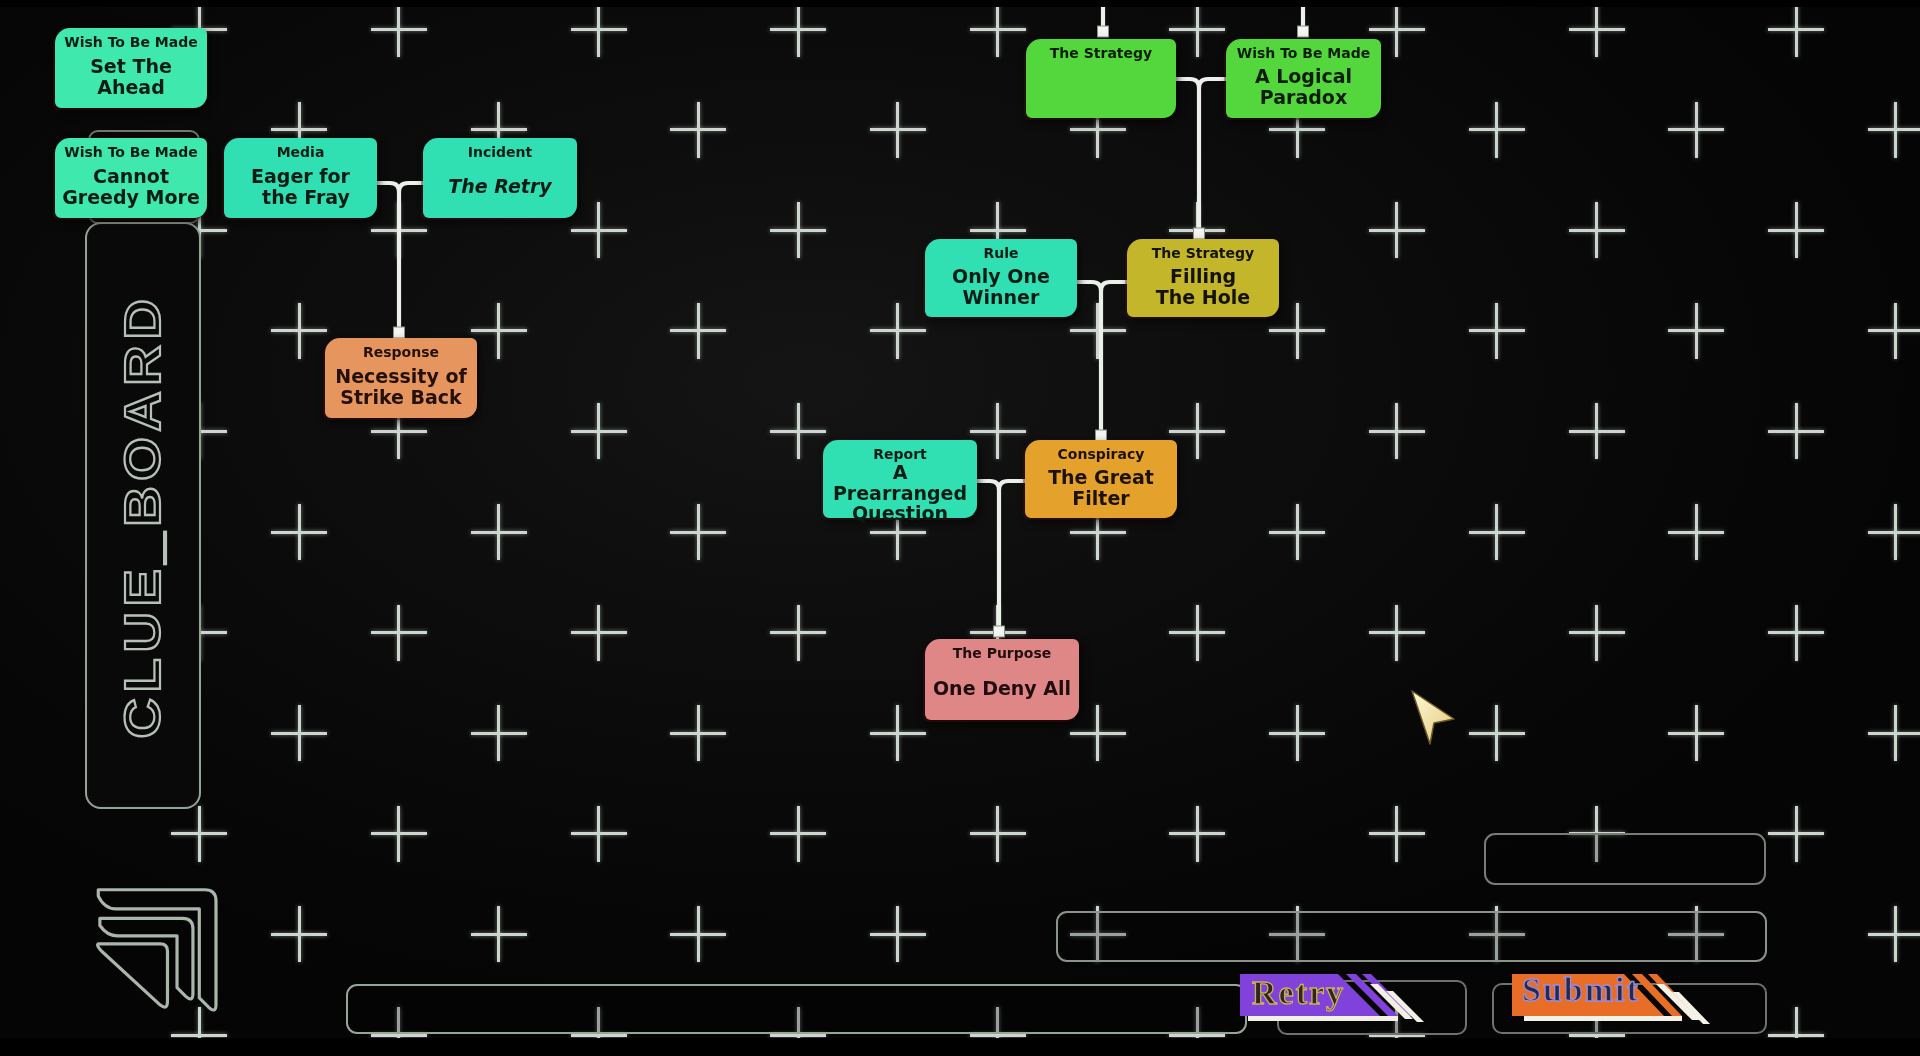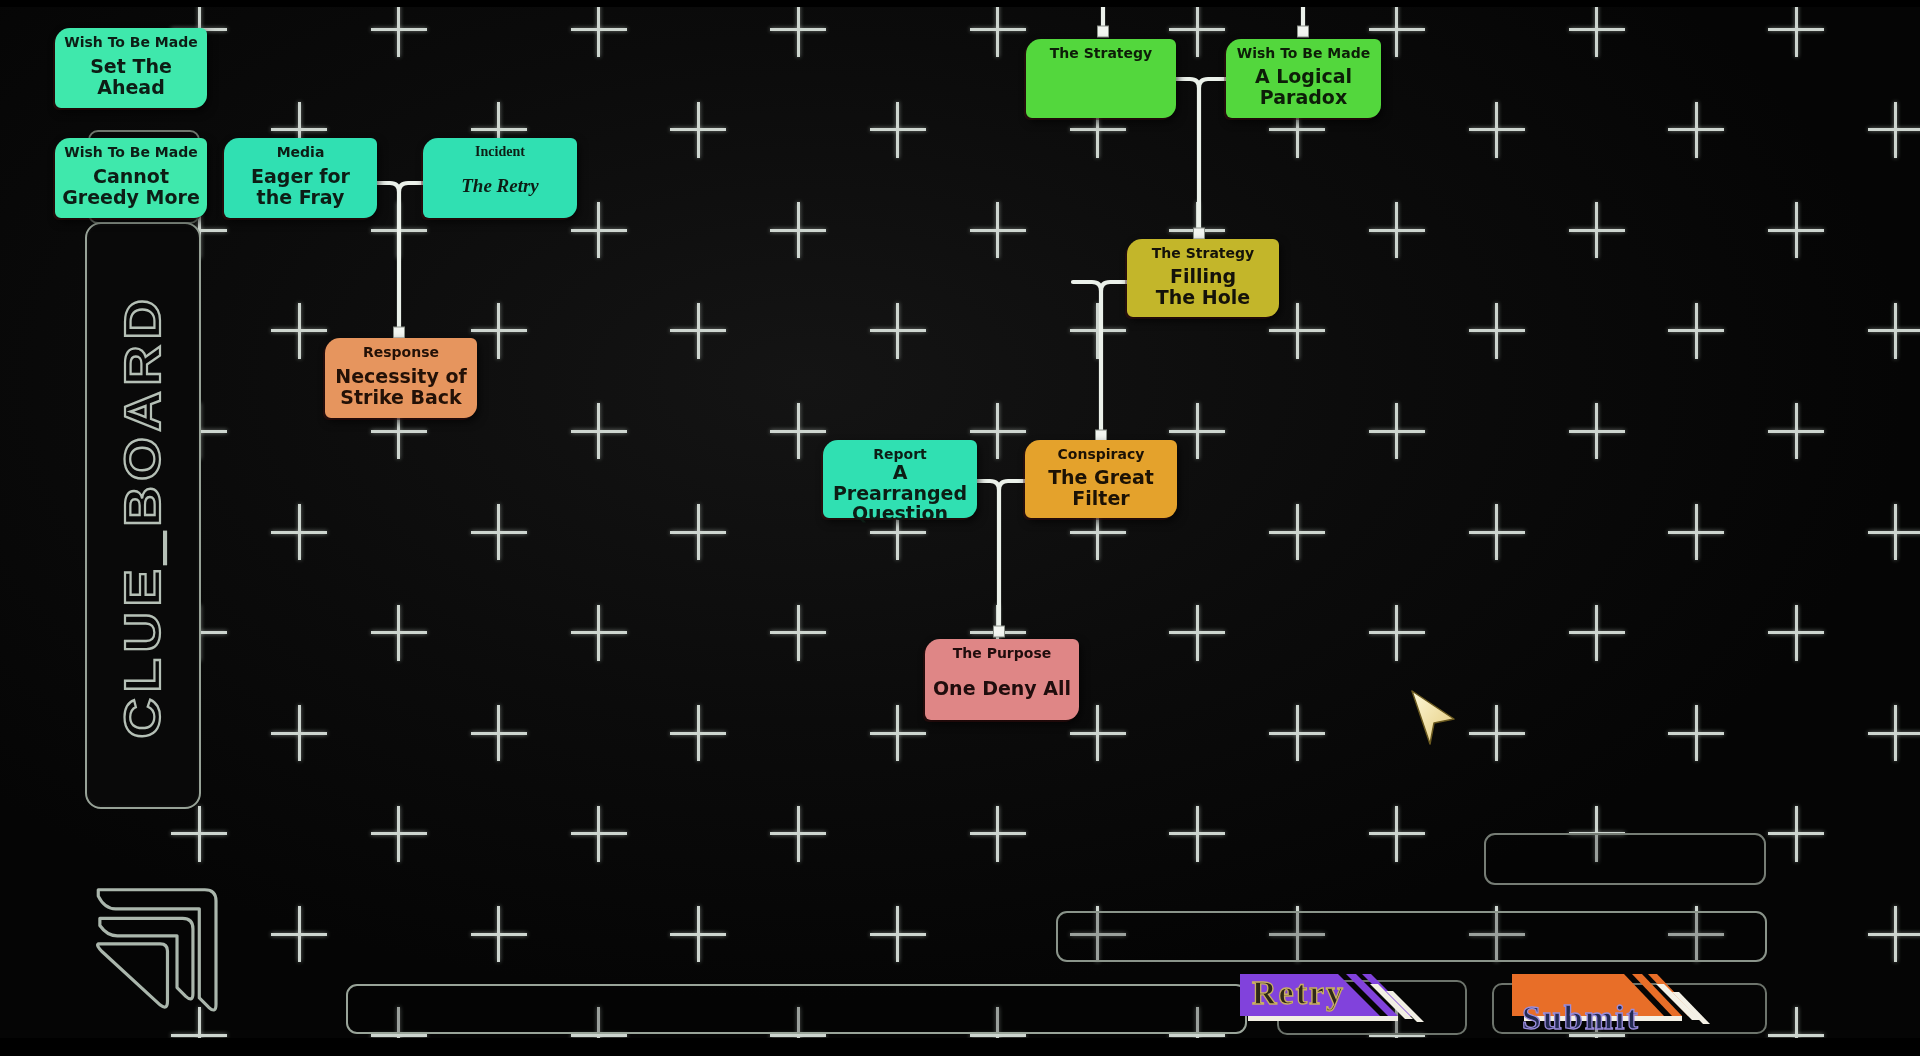--- a/index.html
+++ b/index.html
@@ -27,21 +27,21 @@
     font-family:"Liberation Sans", sans-serif;font-weight:900;font-size:50px;letter-spacing:5px;
     color:transparent;-webkit-text-stroke:2.2px #b5c0b6;}
   
   .slot{position:absolute;z-index:2;border-radius:11px;background:rgba(5,5,5,.25);}
   
   .btn-outline{position:absolute;z-index:5;border-radius:10px;border:2.5px solid #6d746c;background:rgba(8,8,8,.3);}
   .banner{position:absolute;z-index:6;pointer-events:none;}
   .btn-label{position:absolute;z-index:7;font-family:"Liberation Serif","DejaVu Serif",serif;
     font-weight:bold;letter-spacing:2px;}
   #retry-label{left:1252px;top:974px;font-size:34px;color:#2e2817;-webkit-text-stroke:1.3px #c9af63;}
-  #submit-label{left:1522px;top:971px;font-size:34px;color:#232a52;margin-top:28px;-webkit-text-stroke:1.3px #9a8cdb;}
+  #submit-label{left:1522px;top:971px;font-size:34px;color:#232a52;-webkit-text-stroke:1.3px #9a8cdb;}
   
   .bar{position:absolute;left:0;width:1920px;background:#000;z-index:8;}
   #cursor{position:absolute;left:1408px;top:688px;z-index:9;pointer-events:none;}
   #logo{position:absolute;left:76px;top:858px;z-index:2;}
   #slot-behind{position:absolute;left:88px;top:130px;width:108px;height:90px;z-index:2;
     border:2px solid #6f766d;border-radius:10px;}
 </style>
 </head>
 <body>
 
@@ -172,41 +172,46 @@
 
   <div class="card" style="left: 55px; top: 28px; width: 148px; height: 80px; background: rgb(63, 232, 172); color: rgb(13, 29, 21);">
     <div class="card-title">Wish To Be Made</div>
     <div class="card-name">Set The Ahead</div>
   </div>
   <div class="card" style="left: 55px; top: 138px; width: 148px; height: 80px; background: rgb(63, 232, 172); color: rgb(13, 29, 21);">
     <div class="card-title">Wish To Be Made</div>
     <div class="card-name">Cannot
 Greedy More</div>
   </div>
-  <div class="card" style="left: 224px; top: 138px; width: 149px; height: 80px; background: rgb(48, 224, 178); color: rgb(13, 29, 21);">
+  <div class="card" style="left: 224px; top: 138px; width: 149px; height: 80px; background: rgb(48, 224, 178); color: rgb(13, 29, 21); text-align: right;">
     <div class="card-title">Media</div>
     <div class="card-name">Eager for
 the Fray</div>
   </div>
-  <div class="card" style="left: 423px; top: 138px; width: 150px; height: 80px; background: rgb(48, 224, 178); color: rgb(13, 29, 21); font-family: Liberation Serif, serif;">
+  <div class="card" style="left: 423px; top: 138px; width: 150px; height: 80px; background: rgb(48, 224, 178); color: rgb(13, 29, 21);">
     <div class="card-title">Incident</div>
     <div class="card-name" style="font-style: italic;">The Retry</div>
   </div>
   <div class="card" style="left: 325px; top: 338px; width: 148px; height: 80px; background: rgb(230, 149, 94); color: rgb(35, 17, 7);">
     <div class="card-title">Response</div>
     <div class="card-name">Necessity of
 Strike Back</div>
   </div>
   <div class="card" style="left: 1026px; top: 39px; width: 146px; height: 79px; background: rgb(83, 215, 61); color: rgb(13, 29, 8);">
     <div class="card-title">The Strategy</div>
   </div>
   <div class="card" style="left: 1226px; top: 39px; width: 151px; height: 79px; background: rgb(83, 215, 61); color: rgb(13, 29, 8);">
     <div class="card-title">Wish To Be Made</div>
     <div class="card-name">A Logical
 Paradox</div>
+  </div>
+  <div class="card" style="left: 925px; top: 239px; width: 148px; height: 78px; background: rgb(48, 224, 178); color: rgb(13, 29, 21);">
+    <div class="card-title">Rule</div>
+    <div class="card-name">Only One
+Winner</div>
   </div>
   <div class="card" style="left: 1127px; top: 239px; width: 148px; height: 78px; background: rgb(195, 182, 42); color: rgb(20, 18, 10);">
     <div class="card-title">The Strategy</div>
     <div class="card-name">Filling
 The Hole</div>
   </div>
   <div class="card" style="left: 823px; top: 440px; width: 150px; height: 78px; background: rgb(48, 224, 178); color: rgb(13, 29, 21);">
     <div class="card-title">Report</div>
     <div class="card-name">A Prearranged
 Question</div>

